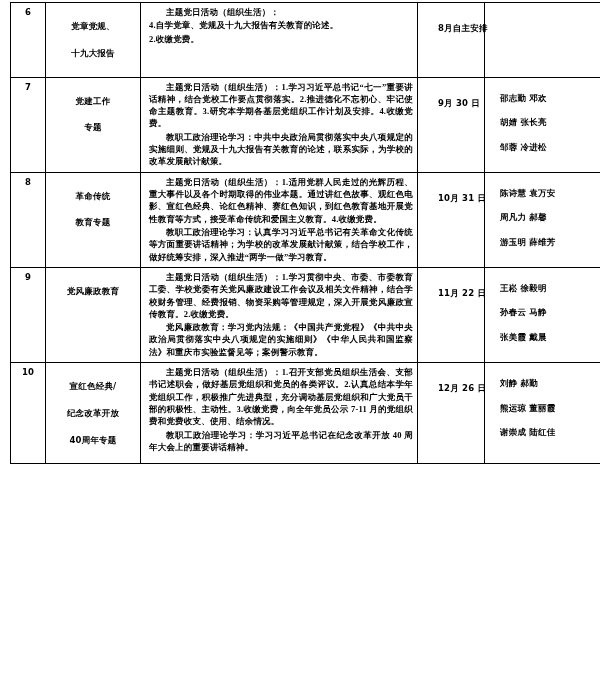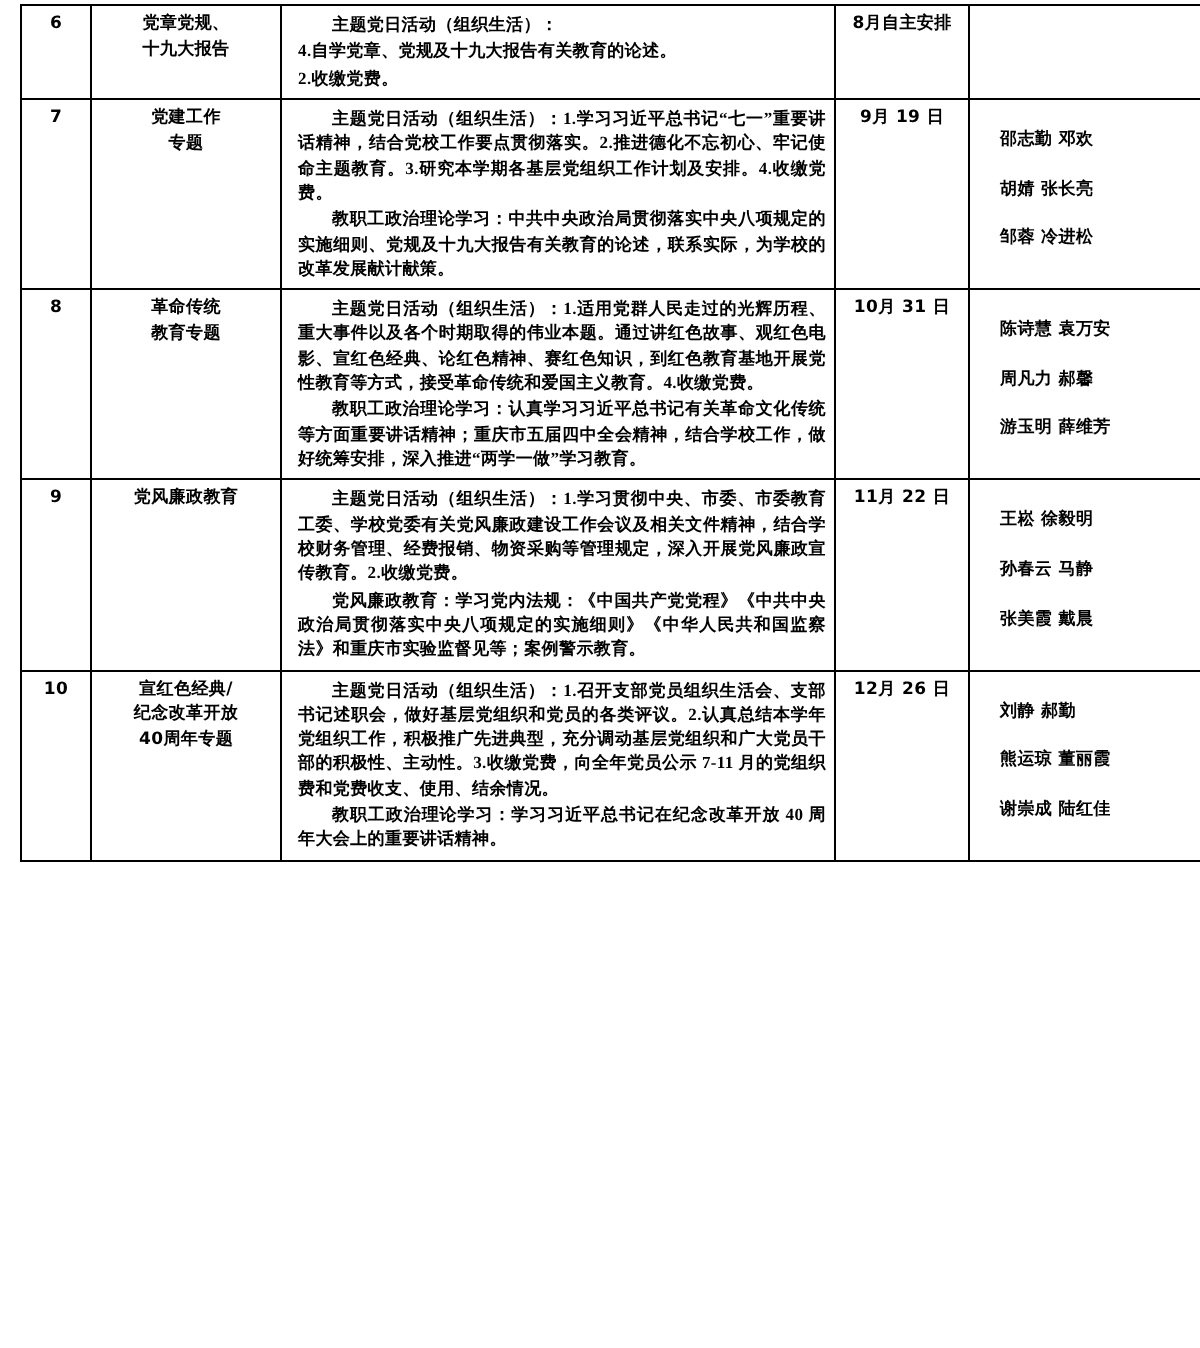--- a/index.html
+++ b/index.html
@@ -58,30 +58,30 @@
   }
   .para {
     margin: 0 0 1px 4px;
     text-indent: 0;
     font-family: Liberation Serif, serif;
   }
   .para.indent {
     text-indent: 17px;
   }
   .topic-line {
-    margin: 0;
+    margin: 14px;
     line-height: 1.5;
   }
   .people-line {
     margin: 11px;
     line-height: 1.6;
     white-space: nowrap;
   }
   .date-line {
-    margin: 0;
+    margin: 16px;
     line-height: 1.5;
   }
   .no-line {
     margin: 0;
     line-height: 1.5;
   }
 </style>
 </head>
 <body>
 
@@ -113,39 +113,39 @@
           </td>
           <td class="col-topic">
             <p class="topic-line">党建工作</p>
             <p class="topic-line">专题</p>
           </td>
           <td class="col-content">
             <p class="para indent">主题党日活动（组织生活）：1.学习习近平总书记“七一”重要讲话精神，结合党校工作要点贯彻落实。2.推进德化不忘初心、牢记使命主题教育。3.研究本学期各基层党组织工作计划及安排。4.收缴党费。</p>
             <p class="para indent">教职工政治理论学习：中共中央政治局贯彻落实中央八项规定的实施细则、党规及十九大报告有关教育的论述，联系实际，为学校的改革发展献计献策。</p>
           </td>
           <td class="col-date">
-            <p class="date-line">9月 19 日</p>
+            <p class="date-line">9月 30 日</p>
           </td>
           <td class="col-people">
             <p class="people-line">邵志勤 邓欢</p>
             <p class="people-line">胡婧 张长亮</p>
             <p class="people-line">邹蓉 冷进松</p>
           </td>
         </tr>
         <tr>
           <td class="col-no">
             <p class="no-line">8</p>
           </td>
           <td class="col-topic">
             <p class="topic-line">革命传统</p>
             <p class="topic-line">教育专题</p>
           </td>
           <td class="col-content">
             <p class="para indent">主题党日活动（组织生活）：1.适用党群人民走过的光辉历程、重大事件以及各个时期取得的伟业本题。通过讲红色故事、观红色电影、宣红色经典、论红色精神、赛红色知识，到红色教育基地开展党性教育等方式，接受革命传统和爱国主义教育。4.收缴党费。</p>
-            <p class="para indent">教职工政治理论学习：认真学习习近平总书记有关革命文化传统等方面重要讲话精神；重庆市五届四中全会精神，结合学校工作，做好统筹安排，深入推进“两学一做”学习教育。</p>
+            <p class="para indent">教职工政治理论学习：认真学习习近平总书记有关革命文化传统等方面重要讲话精神；为学校的改革发展献计献策，结合学校工作，做好统筹安排，深入推进“两学一做”学习教育。</p>
           </td>
           <td class="col-date">
             <p class="date-line">10月 31 日</p>
           </td>
           <td class="col-people">
             <p class="people-line">陈诗慧 袁万安</p>
             <p class="people-line">周凡力 郝馨</p>
             <p class="people-line">游玉明 薛维芳</p>
           </td>
         </tr>

